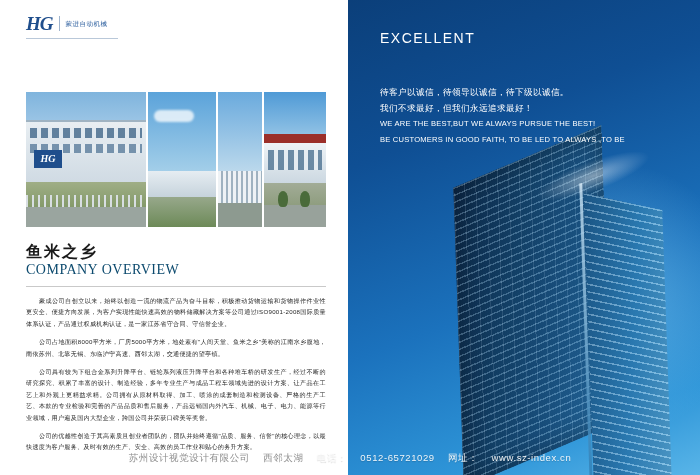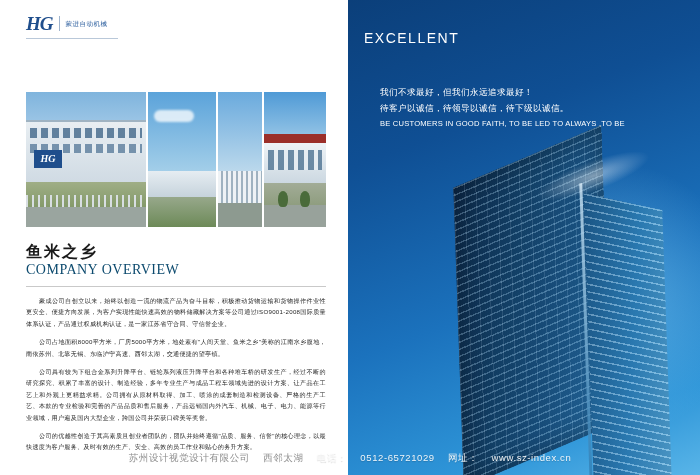--- a/index.html
+++ b/index.html
@@ -305,21 +305,21 @@
   .tower-top-hi {
     position: absolute;
     left: 150px; top: 8px;
     width: 120px; height: 30px;
     background: radial-gradient(ellipse at center, rgba(255,255,255,.45) 0%, rgba(255,255,255,0) 70%);
     transform: rotate(-18deg);
   }
 
   .r-title {
     position: absolute;
-    left: 16px; top: 30px;
+    left: 32px; top: 30px;
     color: #ffffff;
   }
   .r-title .l1 {
     font-size: 14px;
     letter-spacing: 1.5px;
     font-weight: normal;
     line-height: 1.25;
   }
   .r-title .l2 {
     font-size: 19px;
@@ -429,22 +429,23 @@
       </div>
       <div class="tower-edge"></div>
       <div class="tower-top-hi"></div>
     </div>
 
     <div class="r-title">
       <div class="l1">EXCELLENT</div>
     </div>
 
     <div class="r-copy">
+      <div class="zh">待客户以诚信，待领导以诚信，待下级以诚信。</div>
       <div class="zh">我们不求最好，但我们永远追求最好！</div>
-      <div class="zh">待客户以诚信，待领导以诚信，待下级以诚信。</div>
+      <div class="en">WE ARE THE BEST,BUT WE ALWAYS PURSUE THE BEST!</div>
       <div class="en">BE CUSTOMERS IN GOOD FAITH, TO BE LED TO ALWAYS ,TO BE</div>
     </div>
   </div>
 
   <div class="footer">
     <span class="seg left-seg">苏州设计视觉设计有限公司</span>
     <span class="seg left-seg">西邻太湖</span>
     <span class="seg">电话：</span>
     <span class="seg">0512-65721029</span>
     <span class="seg">网址：</span>

